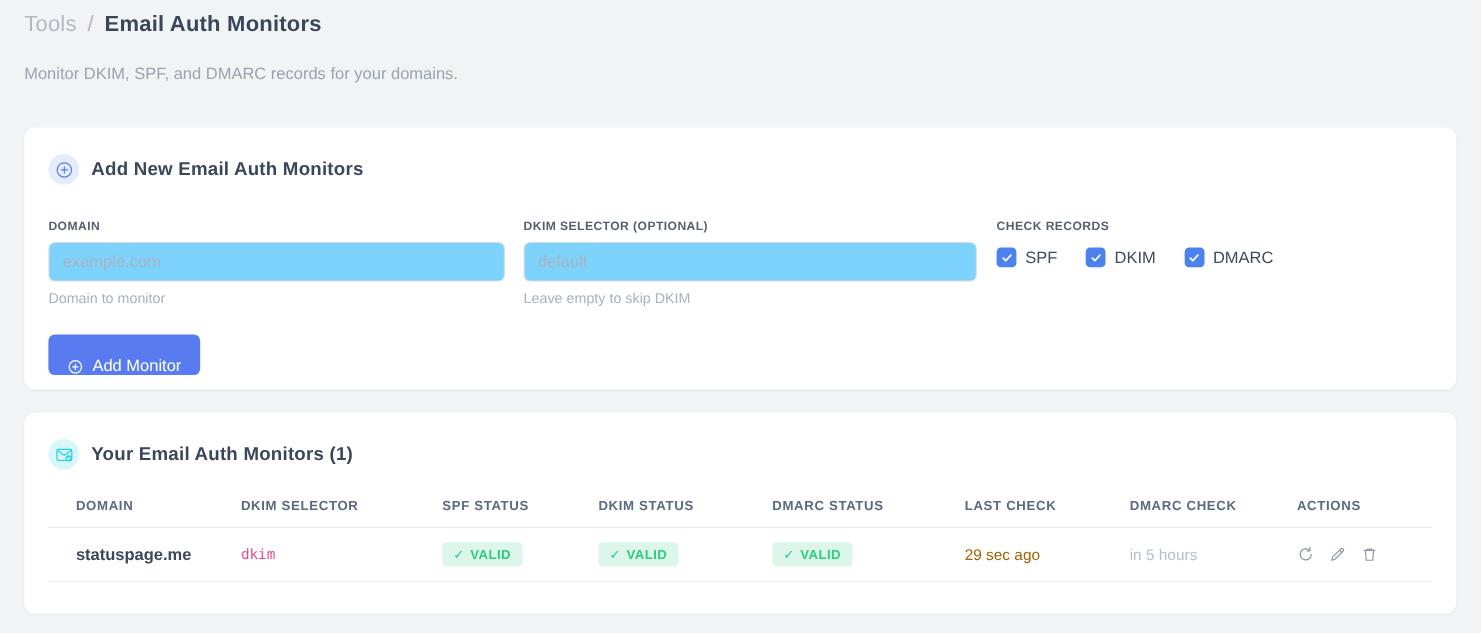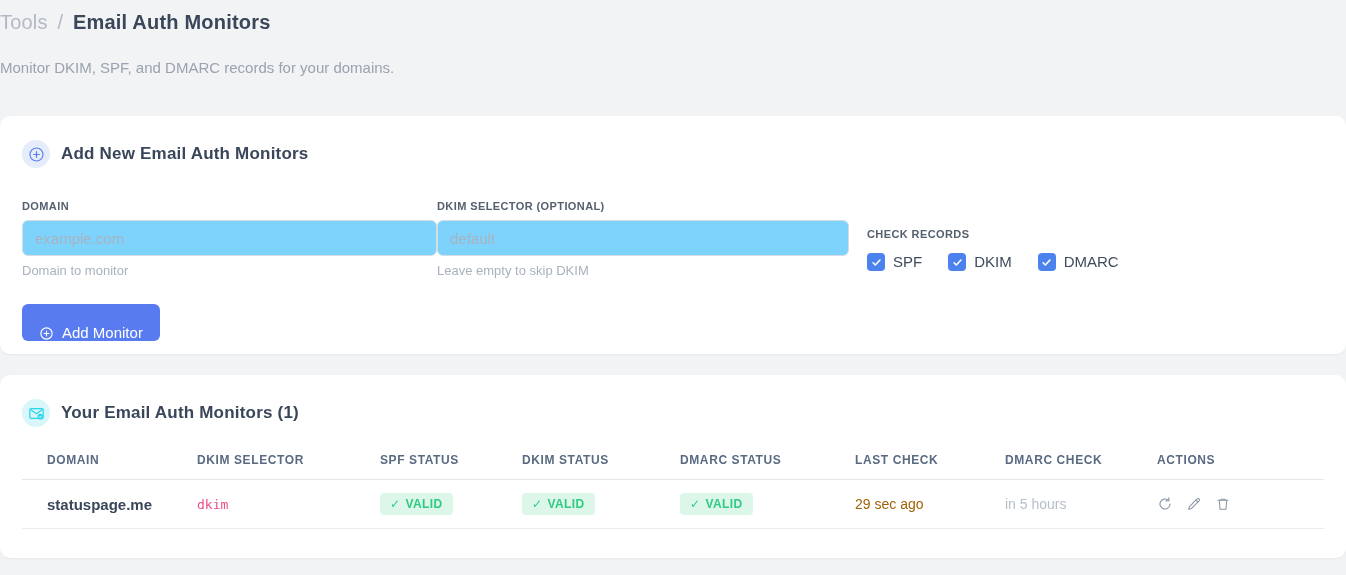--- a/index.html
+++ b/index.html
@@ -2,21 +2,21 @@
 <html><head>
 <meta charset="utf-8">
 <style>
   * { margin: 0; padding: 0; box-sizing: border-box; }
   html, body { width: 1346px; height: 575px; overflow: hidden; }
   body {
     font-family: "Liberation Sans", "DejaVu Sans", sans-serif;
     background: #f2f3f5;
     color: #3d4a5c;
   }
-  .page { padding: 0 0; }
+  .page { padding: 0 22px; }
 
   
   .breadcrumb { padding-top: 11px; font-size: 20px; font-weight: 600; letter-spacing: .2px; }
   .crumb-muted { color: #b2b9c4; font-weight: 500; }
   .crumb-sep { color: #b2b9c4; font-weight: 400; padding: 0 4px; }
   .crumb-current { color: #3a4659; font-weight: 700; }
   .page-subtitle { margin-top: 25px; font-size: 15px; color: #9aa3af; }
 
   
   .card {
@@ -33,38 +33,38 @@
     width: 28px; height: 28px; border-radius: 50%;
     display: flex; align-items: center; justify-content: center; flex: 0 0 auto;
   }
   .bubble-blue { background: #e5ecfb; color: #587cf0; }
   .bubble-cyan { background: #d9f6fa; color: #2bd4e7; }
   .card-title { font-size: 17px; font-weight: 700; color: #3a4659; letter-spacing: .2px; }
 
   
   .form-row { display: flex; margin-top: 32px; }
   .field { width: 415px; }
-  .field + .field { width: 412px; }
+  .field + .field { margin-left: 17px; width: 412px; }
   .field-label {
     font-size: 11px; font-weight: 700; color: #55606f;
     letter-spacing: .4px; margin-bottom: 8px;
   }
   .text-input {
     width: 100%; height: 36px;
     border: 1px solid #d7dce4; border-radius: 6px;
     padding: 0 12px; font-size: 15px; color: #3d4a5c;
     font-family: "Liberation Sans", "DejaVu Sans", sans-serif;
     outline: none; background: #7dd3fc;
   }
   .text-input::placeholder { color: #a9b2bf; }
   .field-hint { margin-top: 7px; font-size: 13px; color: #a9b1bd; }
 
-  .check-group { margin-left: 18px; margin-top: 28px; }
+  .check-group { margin-left: 18px; }
   .check-options { display: flex; align-items: center; margin-top: 13px; }
-  .check-item { display: flex; align-items: flex-start; cursor: pointer; margin-right: 26px; }
+  .check-item { display: flex; align-items: center; cursor: pointer; margin-right: 26px; }
   .checkbox {
     width: 18px; height: 18px; border-radius: 4px;
     background: #4c82ee; display: flex; align-items: center; justify-content: center;
     color: #fff;
   }
   .check-item-label { margin-left: 8px; font-size: 15px; color: #3f4b5c; }
 
   .submit-btn {
     margin-top: 26px;
     display: inline-flex; align-items: flex-end; gap: 8px;

